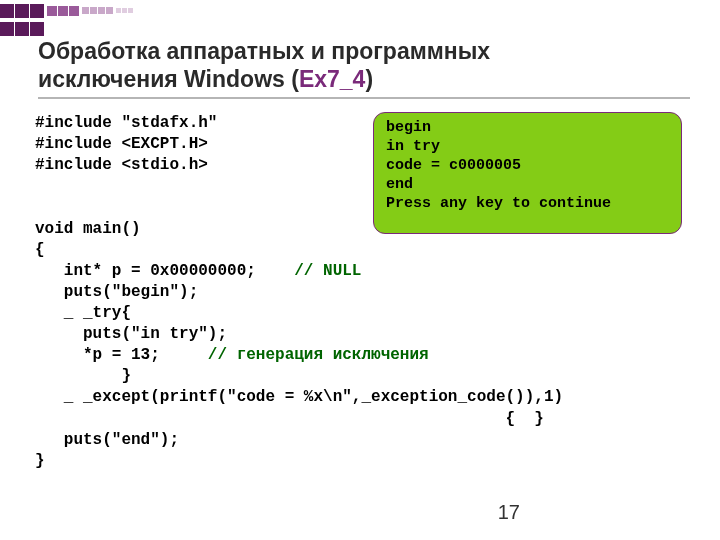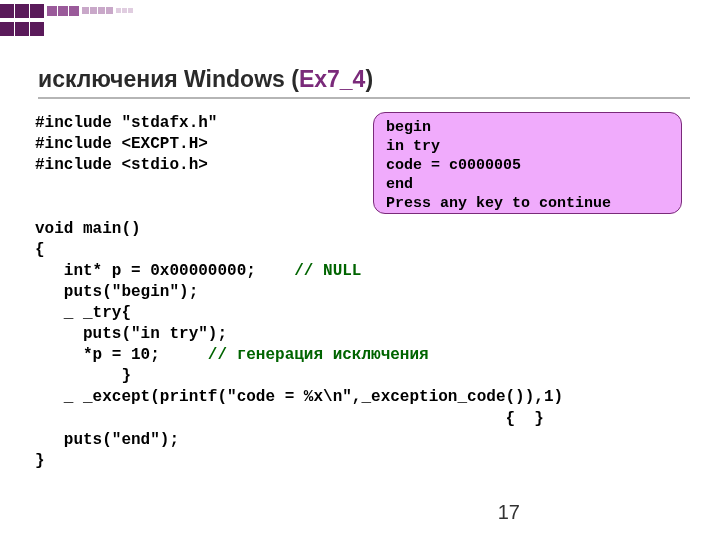--- a/index.html
+++ b/index.html
@@ -55,22 +55,22 @@
     color: #006400;
     margin-top: 23px;
   }
   .output-box {
     position: absolute;
     top: 112px;
     left: 373px;
     width: 283px;
     border: 1.5px solid #7a2a7a;
     border-radius: 12px;
-    background: #f0abfc;
-    padding: 6px 12px 0 12px;
+    background: #84cc16;
+    padding: 6px 12px 20px 12px;
     font-family: "Courier New", monospace;
     font-size: 15px;
     font-weight: bold;
     color: #000;
     line-height: 1.26;
     white-space: pre-line;
   }
   .page-num {
     position: absolute;
     bottom: 16px;
@@ -98,37 +98,37 @@
   <span class="sq" style="width:5px;height:5px;background:#e0cde0;margin-bottom:5px"></span>
 </div>
 <div class="decor" style="top:22px">
   <span class="sq" style="width:14px;height:14px;background:#5a1a5a;margin-right:1px"></span>
   <span class="sq" style="width:14px;height:14px;background:#5a1a5a;margin-right:1px"></span>
   <span class="sq" style="width:14px;height:14px;background:#5a1a5a;"></span>
 </div>
 
 <div class="title-block">
   <div class="title">
-    <br>
+    <span>Обработка аппаратных и программных</span><br>
     <span>исключения Windows (</span><span class="accent">Ex7_4</span><span>)</span>
   </div>
 </div>
 
 <div class="code-area"><span>#include "stdafx.h"</span>
 <span>#include &lt;EXCPT.H&gt;</span>
 <span>#include &lt;stdio.h&gt;</span>
 <span></span>
 <span></span>
 <span>void main()</span>
 <span>{</span>
 <span>   int* p = 0x00000000;    </span><span class="comment">// NULL</span>
 <span>   puts("begin");</span>
 <span>   _ _try{</span>
 <span>     puts("in try");</span>
-<span>     *p = 10;     </span><span class="comment">// генерация исключения</span>
+<span>     *p = 13;     </span><span class="comment">// генерация исключения</span>
 <span>         }</span>
 <span>   _ _except(printf("code = %x\n",_exception_code()),1)</span>
 <span>                                                 {  }</span>
 <span>   puts("end");</span>
 <span>}</span></div>
 
 <div class="output-box"><span>begin
 in try
 code = c0000005
 end

